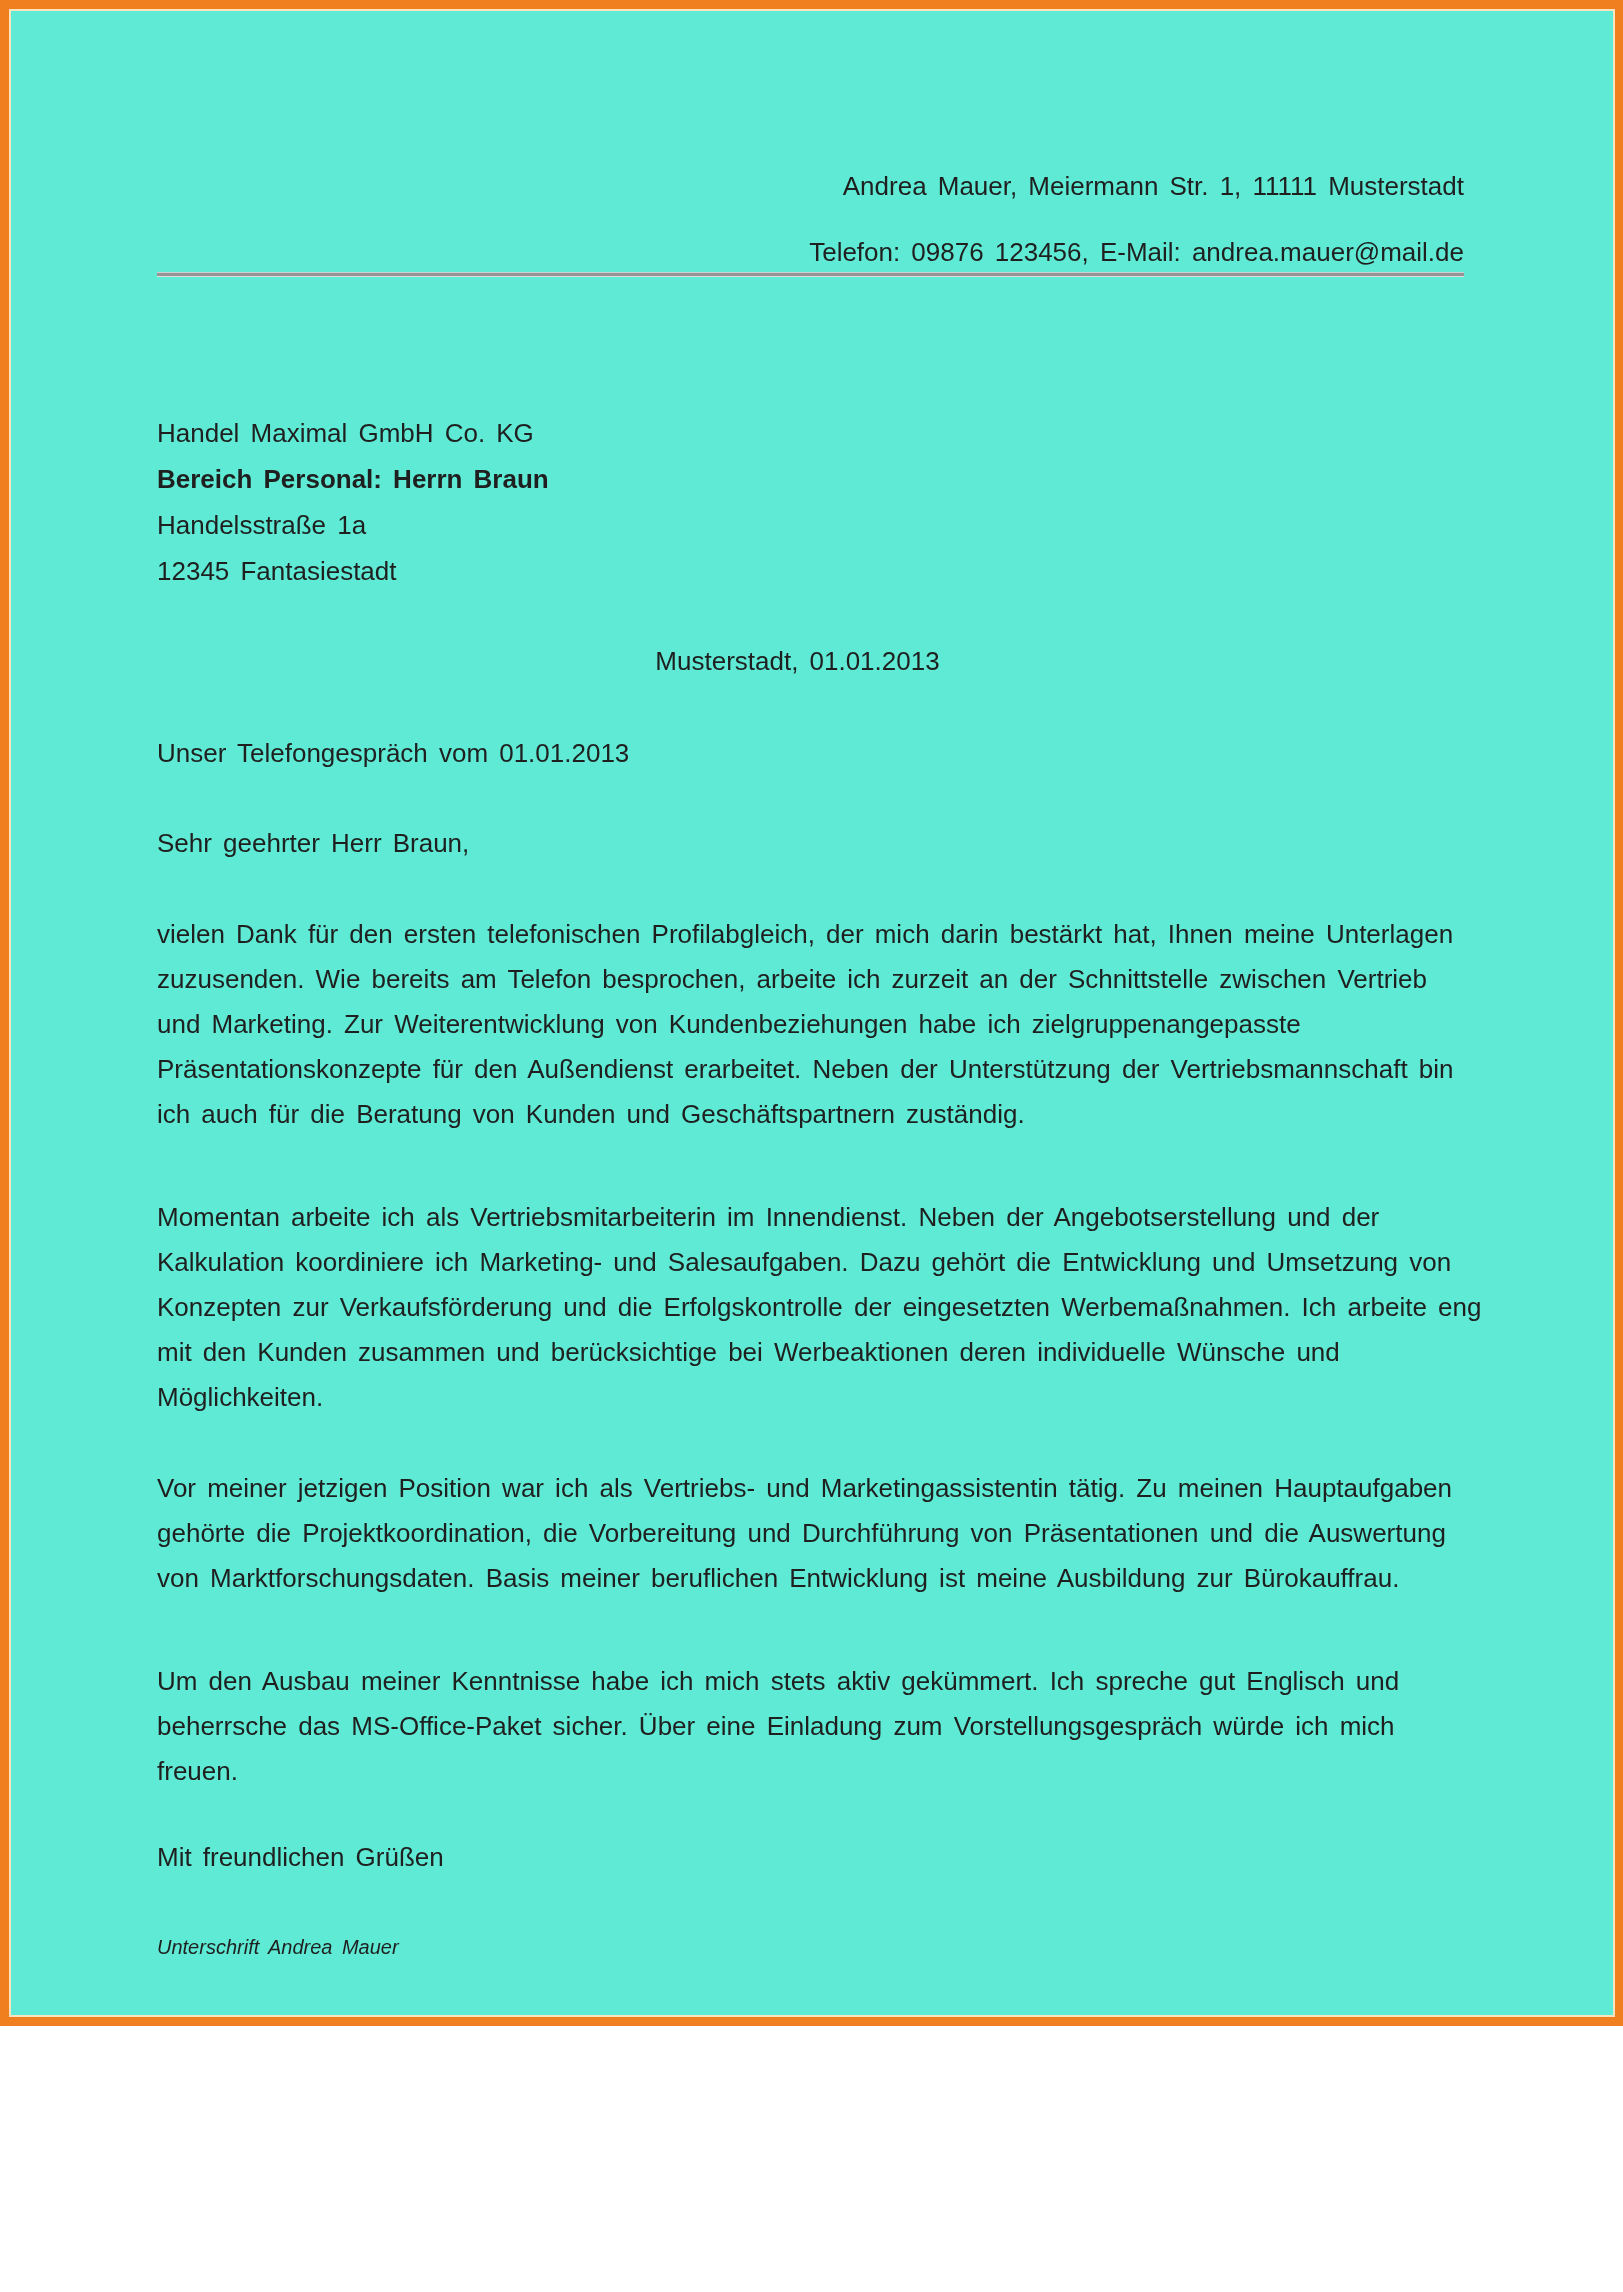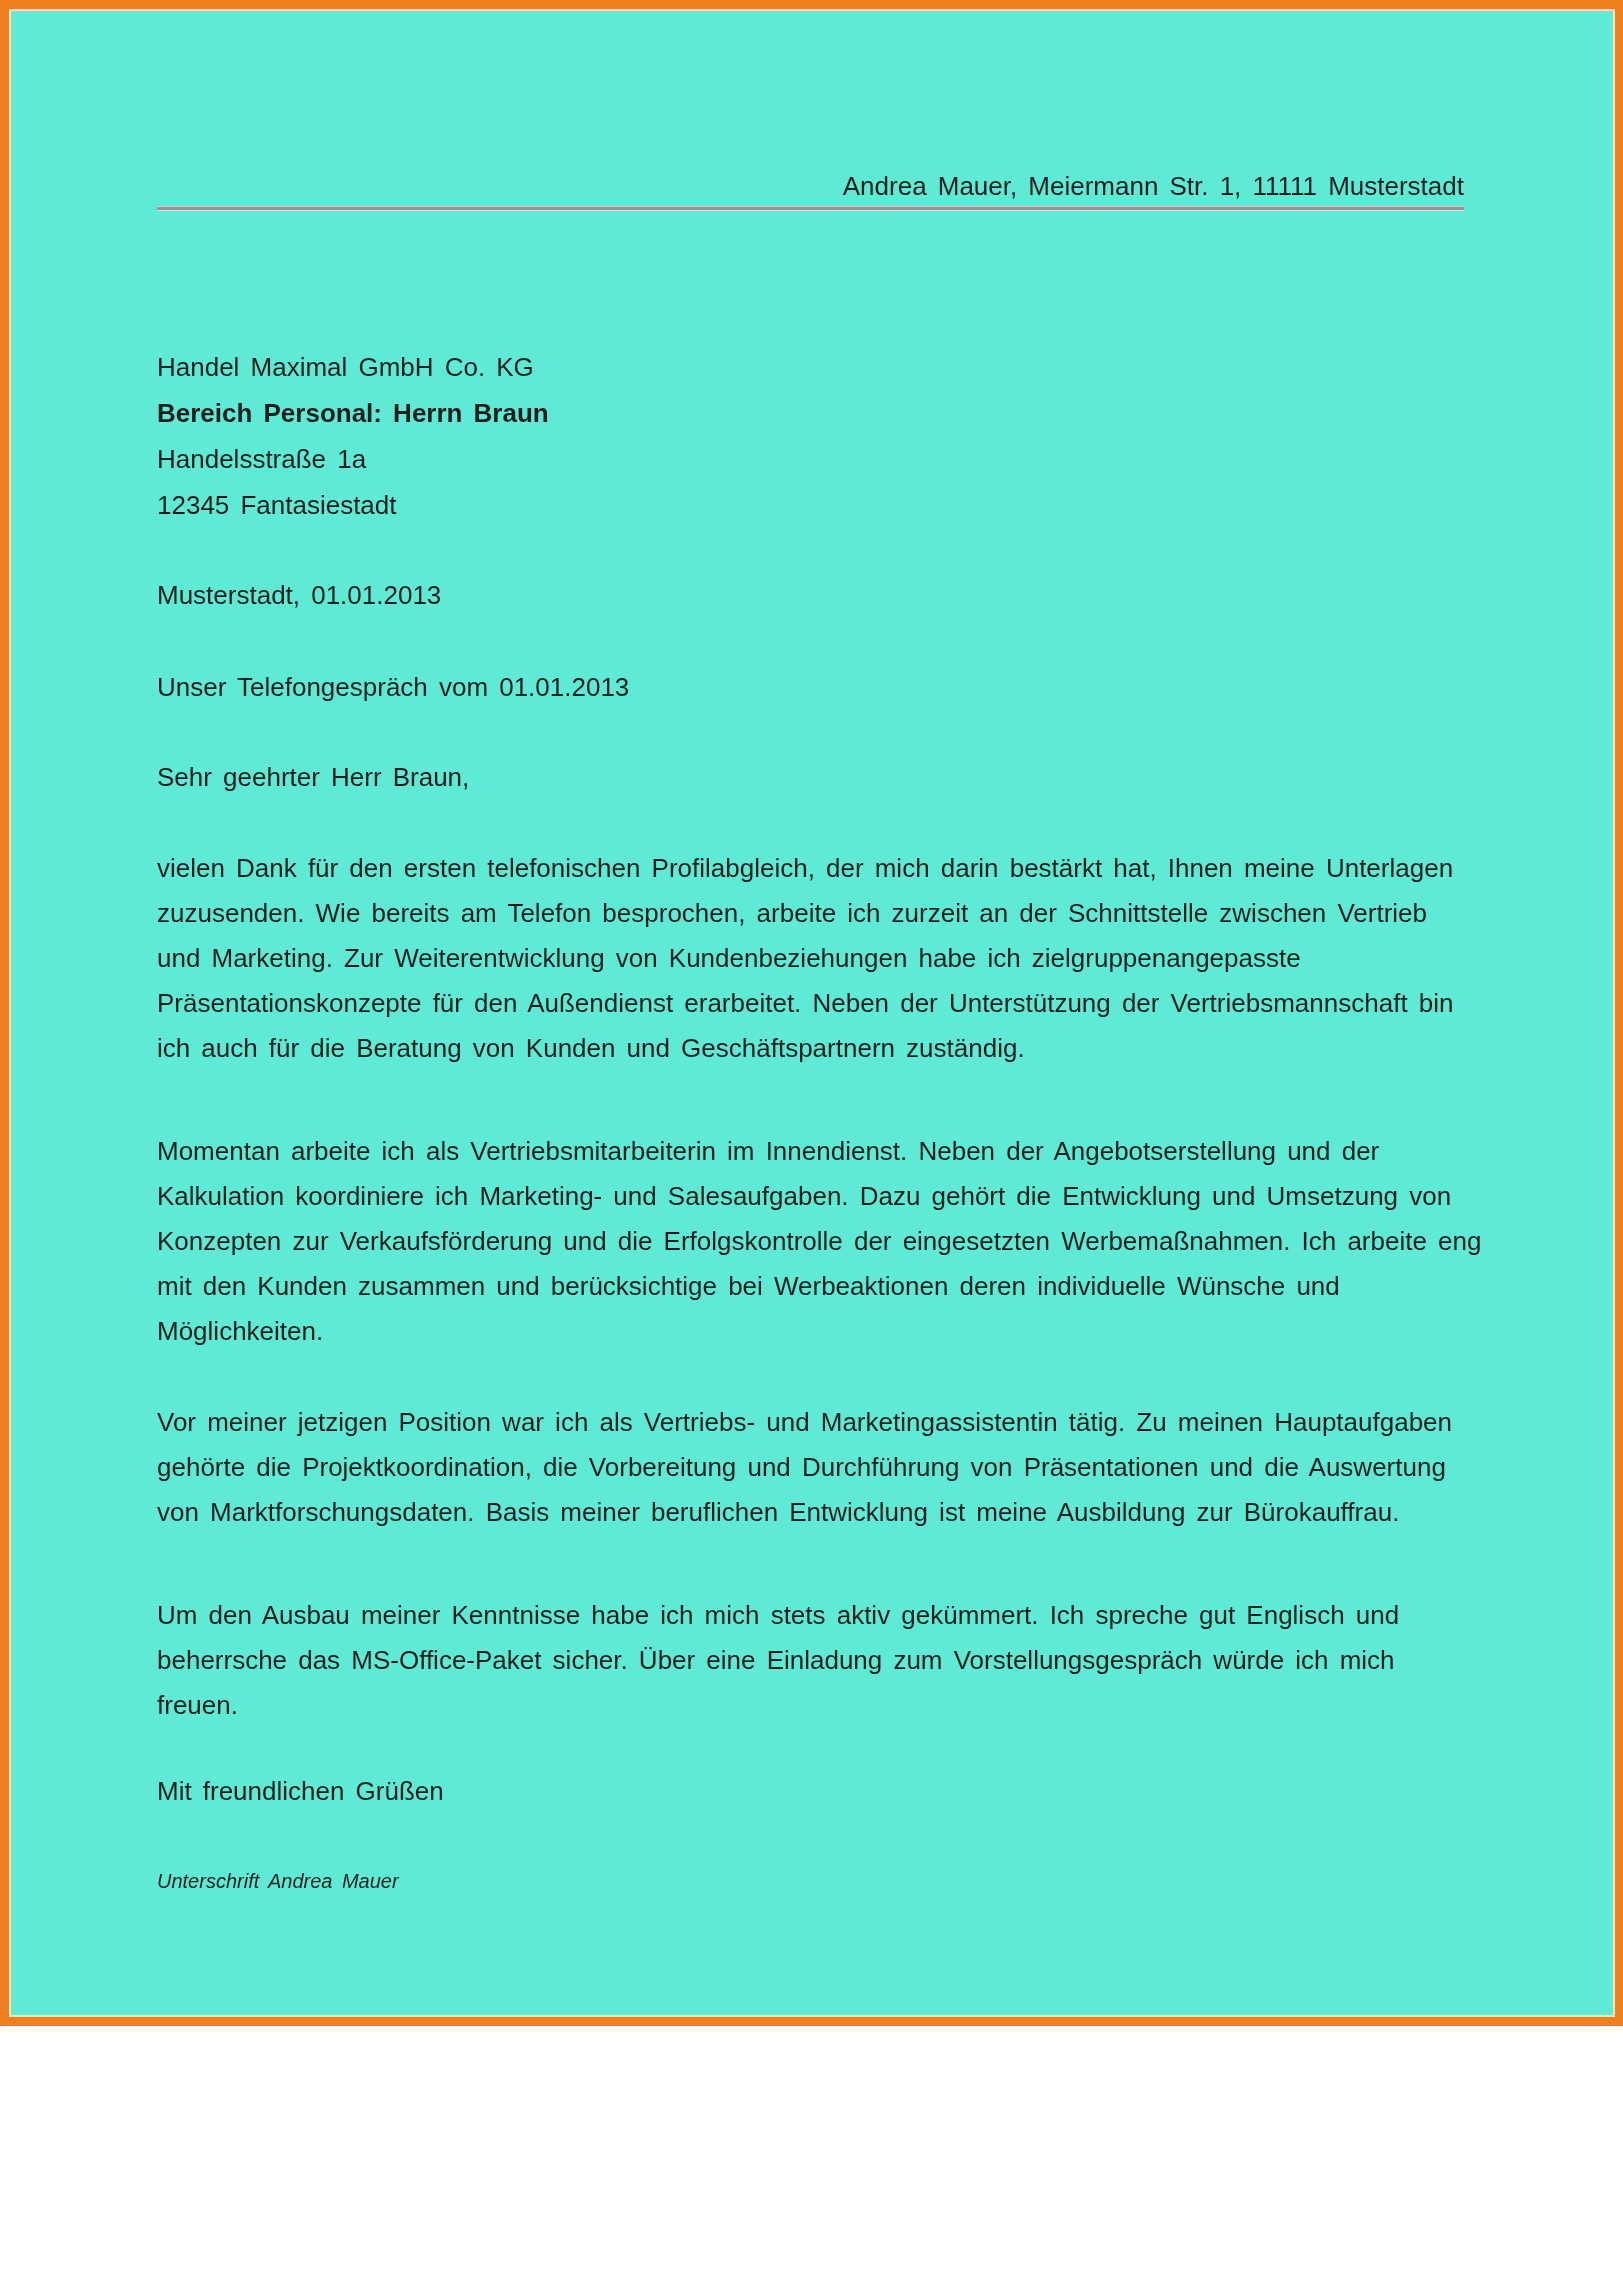--- a/index.html
+++ b/index.html
@@ -30,21 +30,21 @@
     background: linear-gradient(to bottom,
       #cfcfcf 0%, #cfcfcf 20%,
       #949494 20%, #949494 72%,
       #dedede 72%, #dedede 100%);
   }
 
   .recipient { margin-top: 133px; }
   .recipient-line { line-height: 46px; }
   .bold { font-weight: bold; }
 
-  .dateline { margin-top: 44px; line-height: 46px; text-align: left; padding-right: 26px; }
+  .dateline { margin-top: 44px; line-height: 46px; text-align: center; padding-right: 26px; }
 
   .subject { margin-top: 47px; }
   .subject-line { line-height: 45px; }
 
   .salutation { margin-top: 45px; line-height: 45px; }
 
   .para { margin-top: 46px; }
   .para.tight { margin-top: 58px; }
   .para-line { line-height: 45px; white-space: nowrap; }
 
@@ -58,20 +58,21 @@
   }
 </style>
 </head>
 <body>
 
 <div class="page">
   <div class="content">
 
     <div class="sender">
       <div class="sender-line1 nowrap">Andrea Mauer, Meiermann Str. 1, 11111 Musterstadt</div>
+      <div class="sender-line2 nowrap">Telefon: 09876 123456, E-Mail: andrea.mauer@mail.de</div>
     </div>
 
     <div class="rule"></div>
 
     <div class="recipient">
       <div class="recipient-line nowrap">Handel Maximal GmbH Co. KG</div>
       <div class="recipient-line nowrap bold">Bereich Personal: Herrn Braun</div>
       <div class="recipient-line nowrap">Handelsstraße 1a</div>
       <div class="recipient-line nowrap">12345 Fantasiestadt</div>
     </div>

